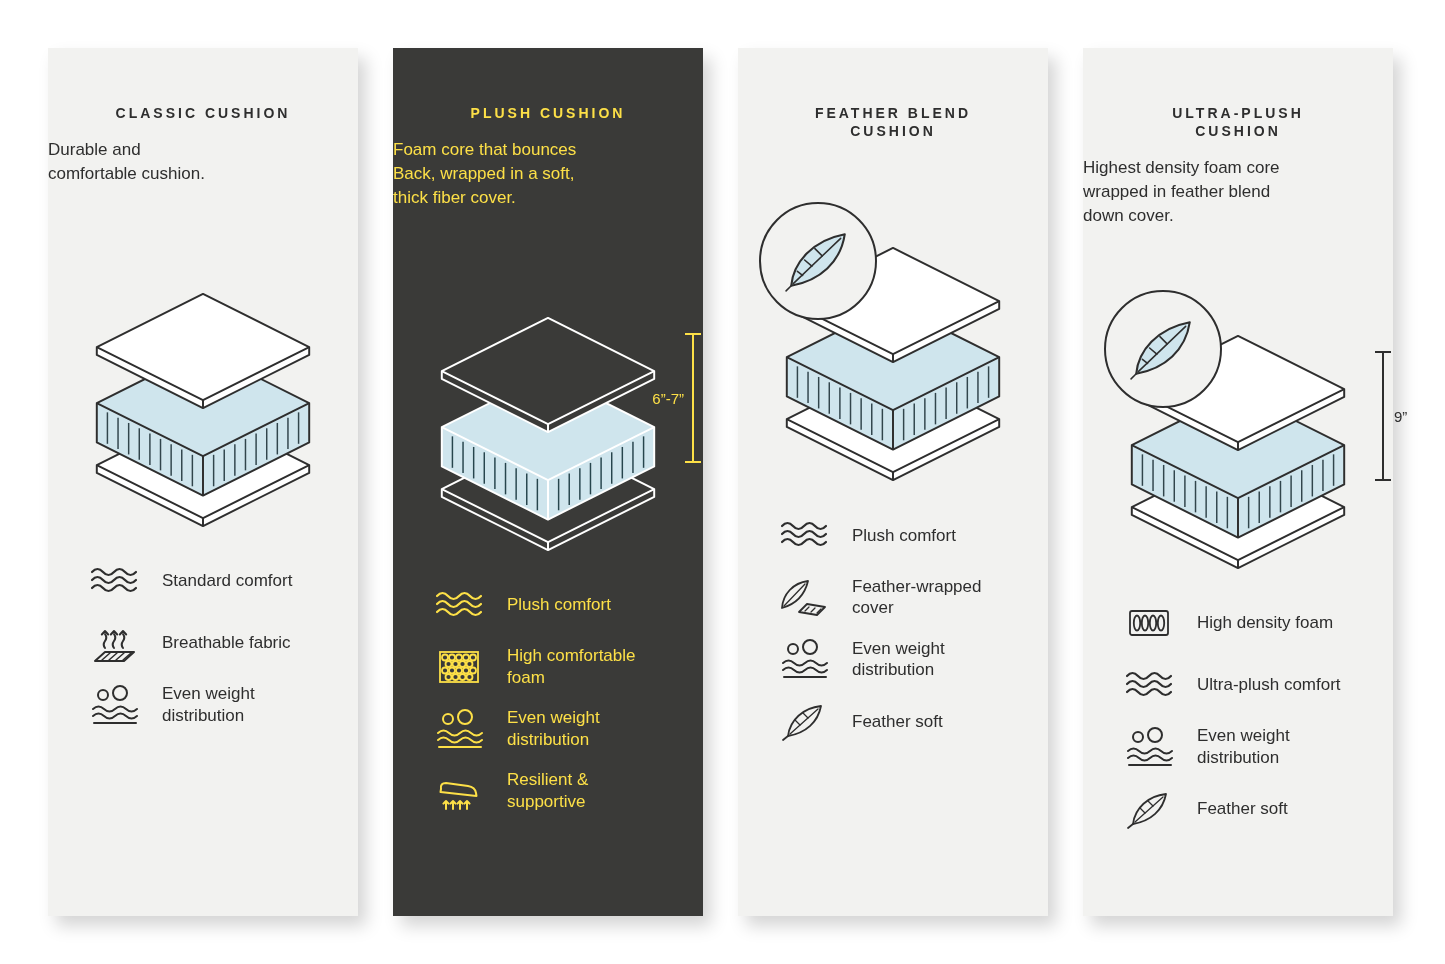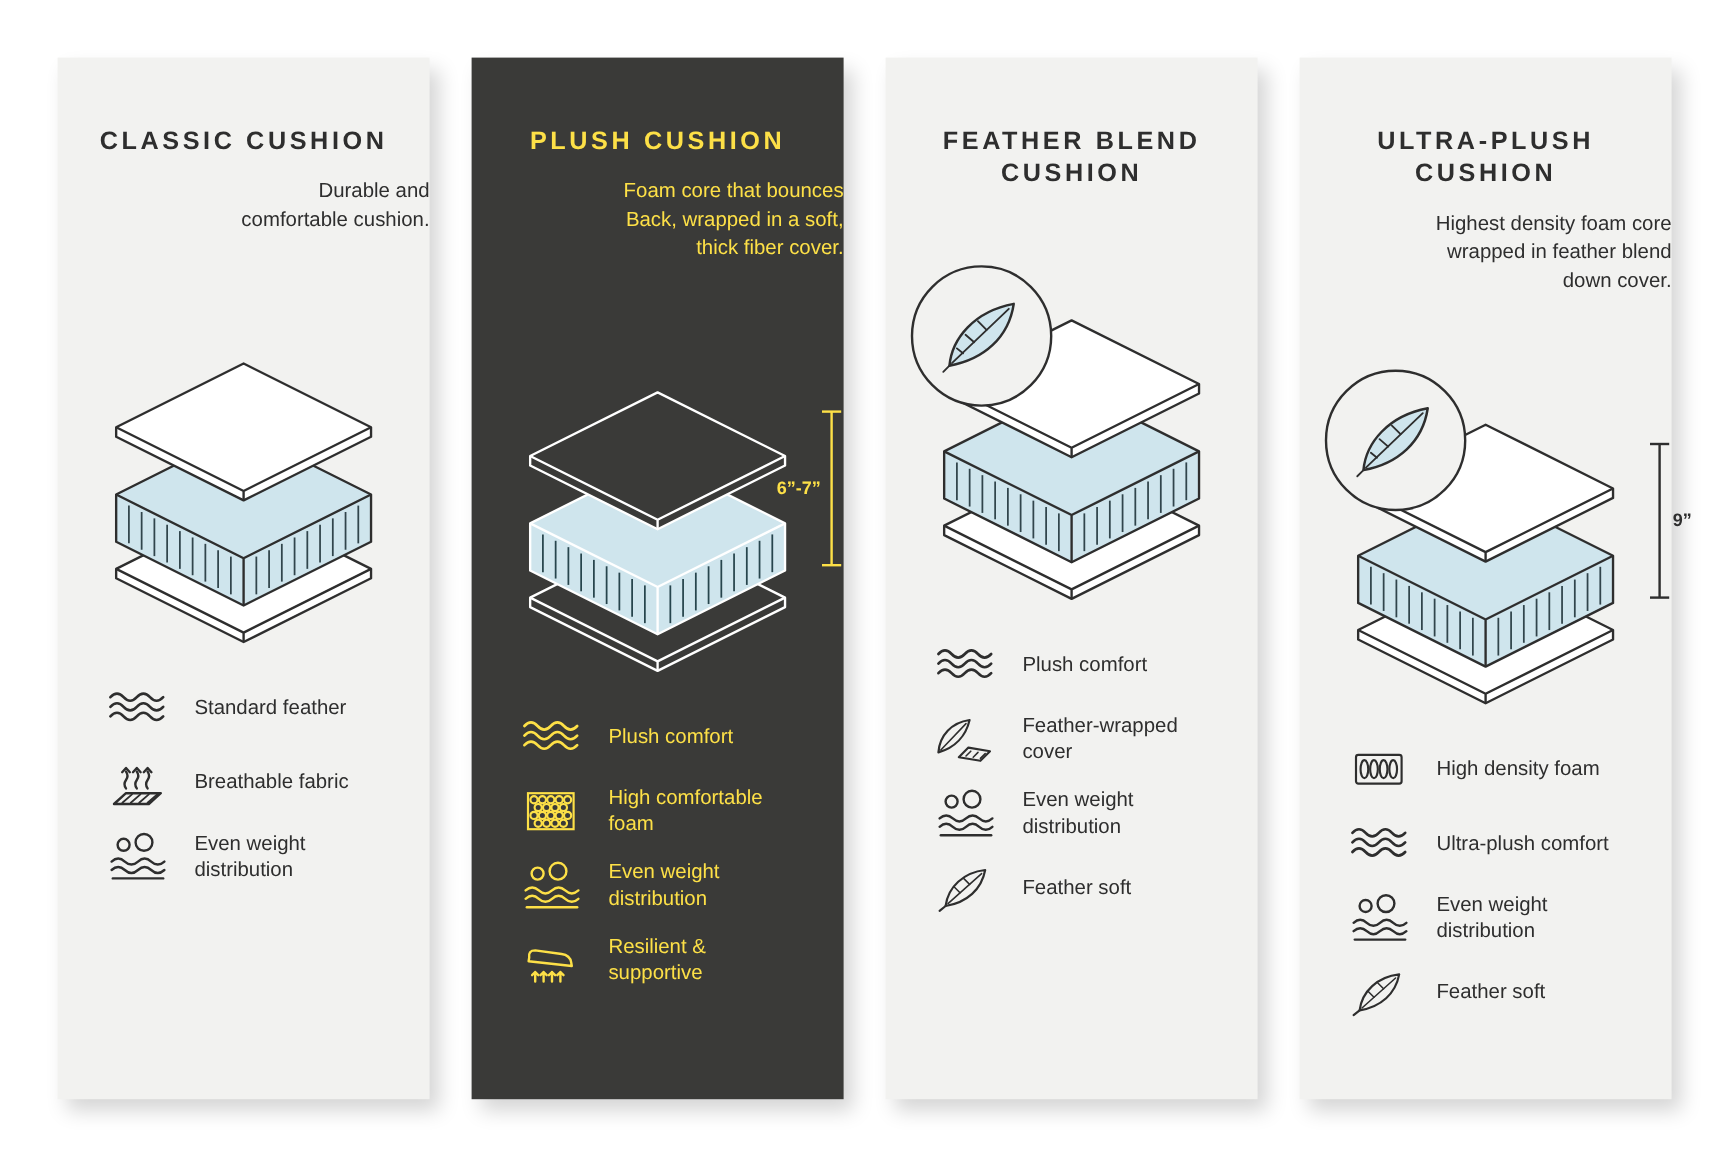--- a/index.html
+++ b/index.html
@@ -26,29 +26,29 @@
   }
   .panel.dark {
     --panel-bg:#3a3a38;
     --line:#ffffff;
     --plate-fill:#3a3a38;
     --hatch:#27454d;
     color:#fde047;
   }
 
   .panel-title {
-    font-size:21px; font-weight:bold; letter-spacing:3px;
+    font-size:14px; font-weight:bold; letter-spacing:3px;
     text-align:center; white-space:pre-line; line-height:1.3;
   }
   .panel-desc {
     margin-top:16px; font-size:17px; line-height:1.4;
-    text-align:right; white-space:pre-line;
-  }
-
-  .diagram { position:relative; width:236px; margin:100px auto 0;font-weight:bold; }
+    text-align:left; white-space:pre-line;
+  }
+
+  .diagram { position:relative; width:236px; margin:100px auto 0; }
   svg.cushion { display:block; width:236px; height:246px; overflow:visible; }
   .plate { fill:var(--plate-fill); stroke:var(--line); stroke-width:2; stroke-linejoin:round; }
   .foam  { fill:var(--foam); stroke:var(--line); stroke-width:2; stroke-linejoin:round; }
   .edge  { fill:none; stroke:var(--line); stroke-width:2; stroke-linejoin:round; }
   .hatch { stroke:var(--hatch); stroke-width:1.5; }
 
   .feather-badge {
     position:absolute; left:-16px; top:-38px;
     width:118px; height:118px; border-radius:50%;
     border:2px solid var(--line); background:var(--panel-bg);
@@ -197,21 +197,21 @@
           <line class="hatch" x1="217.2" y1="128.4" x2="217.2" y2="160.4"></line>
           <path class="plate" d="M120 8 L228 62 L228 70 L120 124 L12 70 L12 62 Z"></path>
           <path class="edge" d="M12 62 L120 116 L228 62 M120 116 L120 124"></path>
         </svg>
     </div>
     <div class="features">
       <div class="feature">
         <svg class="f-icon">
             <use href="#i-waves"></use>
           </svg>
-        <span class="f-label">Standard feather</span>
+        <span class="f-label">Standard comfort</span>
       </div>
       <div class="feature">
         <svg class="f-icon">
             <use href="#i-breathable"></use>
           </svg>
         <span class="f-label">Breathable fabric</span>
       </div>
       <div class="feature">
         <svg class="f-icon">
             <use href="#i-weight"></use>

